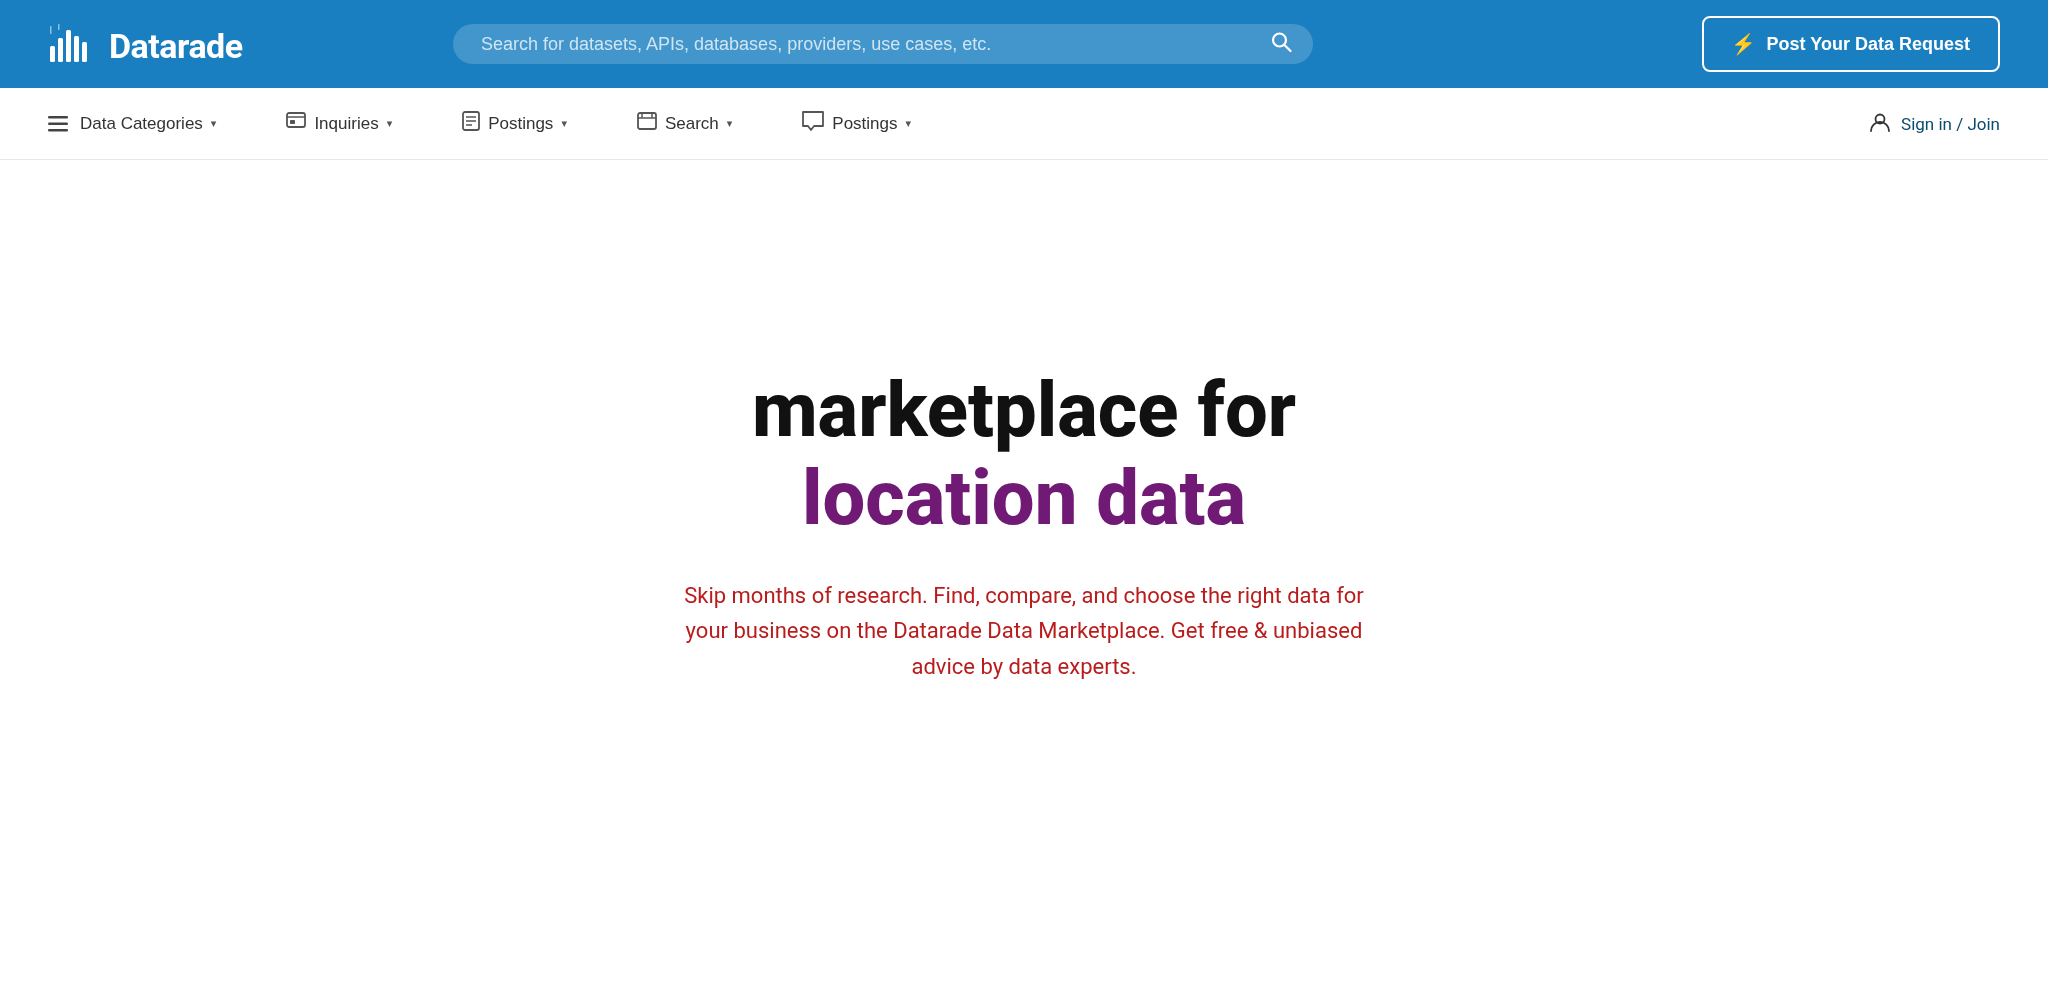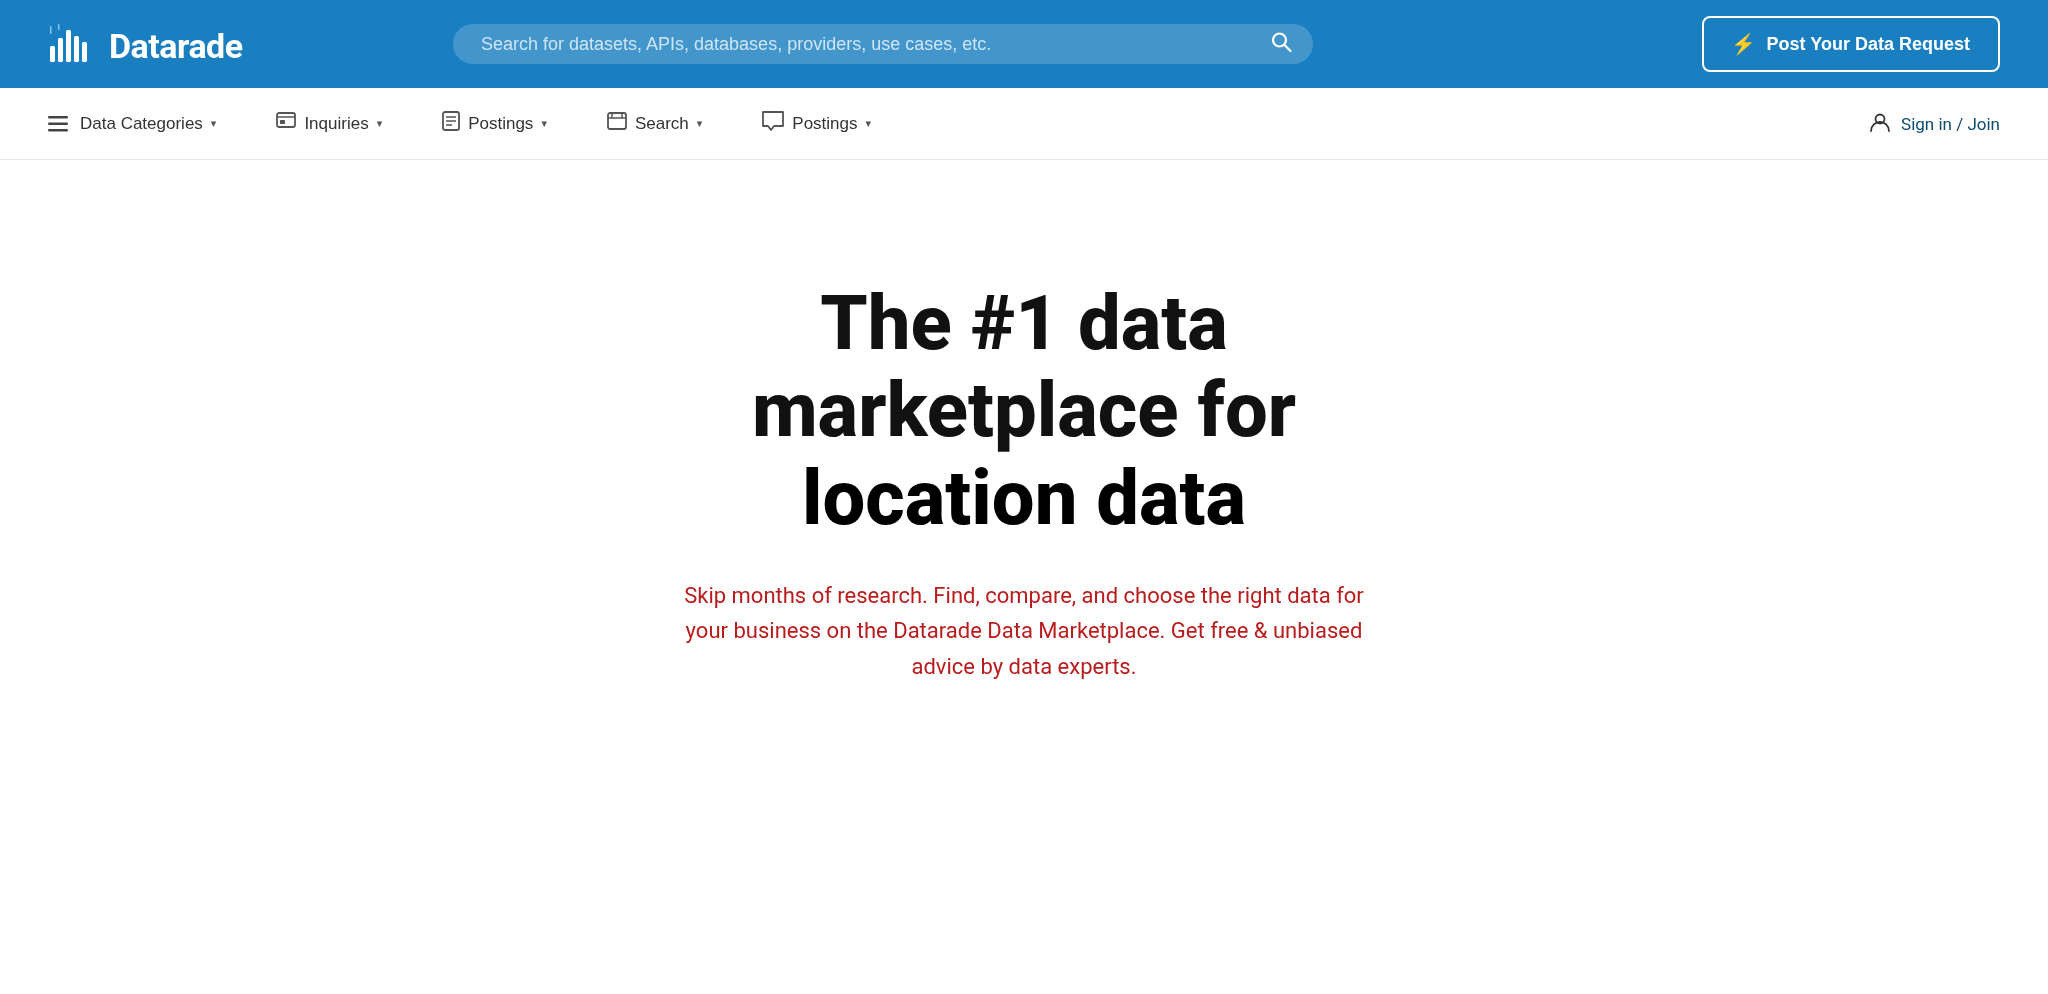--- a/index.html
+++ b/index.html
@@ -98,21 +98,21 @@
     }
 
     
     .sub-nav {
       background: #fff;
       border-bottom: 1.5px solid #e8e8e8;
       display: flex;
       align-items: center;
       height: 72px;
       padding: 0 48px;
-      gap: 4px;
+      gap: 14px;
     }
 
     .nav-item {
       display: flex;
       align-items: center;
       gap: 8px;
       padding: 0 28px;
       height: 100%;
       font-size: 17px;
       color: #333;
@@ -163,21 +163,21 @@
 
     .hero-title {
       font-size: 76px;
       font-weight: 800;
       color: #111;
       line-height: 1.15;
       max-width: 900px;
     }
 
     .hero-title .highlight {
-      color: #000000;
+      color: #701a75;
     }
 
     .hero-subtitle {
       margin-top: 36px;
       font-size: 22px;
       color: #b91c1c;
       line-height: 1.6;
       max-width: 680px;
     }
   </style>
@@ -291,18 +291,18 @@
         <path d="M2 20c0-4.97 4.03-9 9-9s9 4.03 9 9" stroke="#333" stroke-width="1.8" stroke-linecap="round"></path>
       </svg>
     </span>
     <span>Sign in / Join</span>
   </div>
 
 </nav>
 
 <main class="hero">
   <h1 class="hero-title">
-    <span>The #1 data</span><br>
+    <br>
     <span>marketplace for</span><br>
     <span class="highlight">location data</span>
   </h1>
   <p class="hero-subtitle">Skip months of research. Find, compare, and choose the right data for your business on the Datarade Data Marketplace. Get free &amp; unbiased advice by data experts.</p>
 </main>
 
 </body></html>

